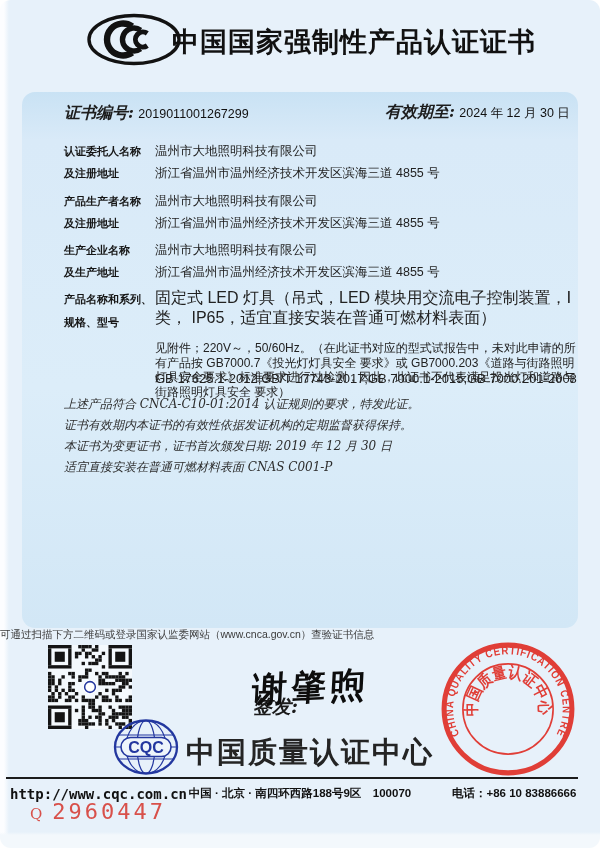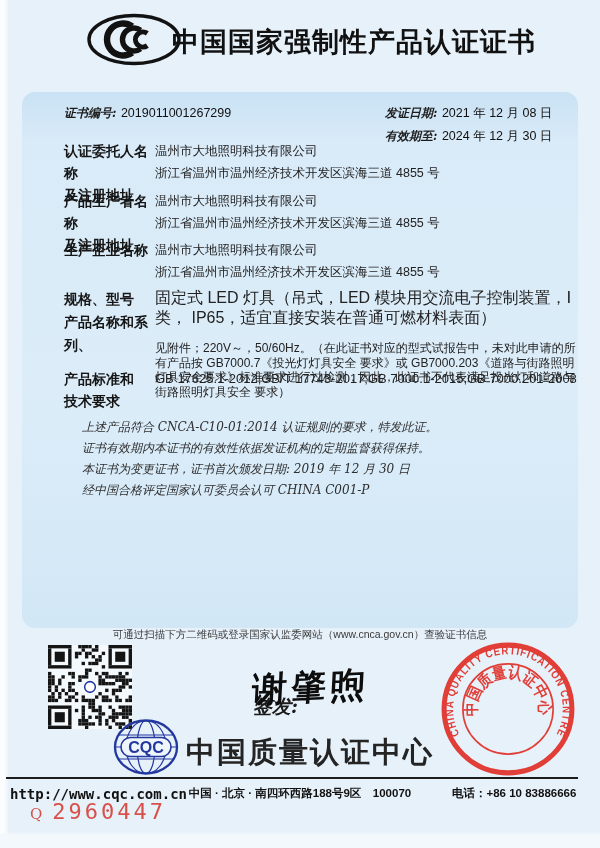--- a/index.html
+++ b/index.html
@@ -1,45 +1,45 @@
 <!DOCTYPE html>
 <html><head>
 <meta charset="utf-8">
 <style>
   html,body{margin:0;padding:0;}
   body{width:600px;height:848px;font-family:"Liberation Sans","DejaVu Sans",sans-serif;}
   .page{position:relative;width:600px;height:848px;overflow:hidden;
     background:
       linear-gradient(0deg,#f3f8fc 0,#f3f8fc 13px,rgba(0,0,0,0) 16px),
       linear-gradient(90deg,#fcfdff 0,#fcfdff 4px,rgba(0,0,0,0) 9px),
-      #e7f1fa;}
+      #e7f1fa; border-radius: 11px;}
   .abs{position:absolute;}
   
   .ccc-logo{left:86px;top:13px;width:96px;height:53px;}
   .title{left:172px;top:24px;font-size:27px;font-weight:bold;color:#111;letter-spacing:1px;white-space:nowrap;}
   
   .panel{left:22px;top:92px;width:556px;height:536px;border-radius:13px;
     background:linear-gradient(180deg,#c9e2f4 0%,#d9eaf8 9%,#dcedf9 55%,#d2e7f6 100%);}
   
   .kai{font-family:"DejaVu Serif","Liberation Serif",serif;font-style:italic;}
-  .meta-label{font-size:12px;font-weight:600;color:#1d1d1d;}
+  .meta-label{font-size:16px;font-weight:600;color:#1d1d1d;}
   .meta-value{font-size:12.5px;font-weight:normal;color:#111;font-style:normal;font-family:"Liberation Sans",sans-serif;}
   .meta-number{left:64px;top:103px;white-space:nowrap;}
   .meta-right{left:385px;top:101px;line-height:22px;white-space:nowrap;}
   
-  .field-label{left:64px;width:95px;font-size:14px;font-weight:bold;color:#161616;line-height:22px;}
+  .field-label{left:64px;width:95px;font-size:11px;font-weight:bold;color:#161616;line-height:22px;}
   .field-value{left:155px;width:424px;font-size:12.5px;color:#222;line-height:22px;}
   .f4-label{line-height:23px;}
   .f4-v1{line-height:20px;font-size:16px;}
   .f4-v2{margin-top:13px;line-height:14.5px;font-size:12px;}
   .f5-value{font-size:13px;letter-spacing:0;}
   
-  .remarks{left:64px;top:417px;font-size:12px;color:#2d2d2d;line-height:21px;font-weight:500;white-space:nowrap;margin-left:18px;}
-  
-  .verify-note{left:0;top:628px;width:600px;text-align:center;font-size:10.5px;color:#3a3a3a;}
+  .remarks{left:64px;top:394px;font-size:12px;color:#2d2d2d;line-height:21px;font-weight:500;white-space:nowrap;}
+  
+  .verify-note{left:0;top:628px;width:600px;font-size:10.5px;color:#3a3a3a;}
   
   .qr{left:47px;top:645px;width:86px;height:84px;}
   .qr svg{width:100%;height:100%;}
   
   .sign-label{left:216px;top:694px;font-size:19px;font-weight:600;color:#1b1b1b;margin-left:37px;}
   .sign-name{left:252px;top:664px;font-size:35px;color:#0d0d0d;font-weight:bold;
     font-family:"DejaVu Serif","Liberation Serif",serif;
     transform:rotate(-3deg) skewX(-6deg);letter-spacing:4px;white-space:nowrap;}
   
   .cqc-logo{left:112px;top:718px;width:68px;height:58px;}
@@ -72,24 +72,20 @@
   <div class="abs title">中国国家强制性产品认证证书</div>
 
   <div class="abs panel"></div>
 
   <div class="abs meta-number">
     <span class="kai meta-label">证书编号:</span>
     <span class="meta-value">2019011001267299</span>
   </div>
   <div class="abs meta-right">
     <div>
-      <span class="kai meta-label">发证日期:</span>
-      <span class="meta-value">2021 年 12 月 08 日</span>
-    </div>
-    <div>
       <span class="kai meta-label">有效期至:</span>
       <span class="meta-value">2024 年 12 月 30 日</span>
     </div>
   </div>
 
   <div class="abs field-label" style="top:140px">
     <div>认证委托人名称</div>
     <div>及注册地址</div>
   </div>
   <div class="abs field-value" style="top:140px">
@@ -101,48 +97,45 @@
     <div>产品生产者名称</div>
     <div>及注册地址</div>
   </div>
   <div class="abs field-value" style="top:190px">
     <div>温州市大地照明科技有限公司</div>
     <div>浙江省温州市温州经济技术开发区滨海三道 4855 号</div>
   </div>
 
   <div class="abs field-label" style="top:239px">
     <div>生产企业名称</div>
+    <div>及生产地址</div>
   </div>
   <div class="abs field-value" style="top:239px">
     <div>温州市大地照明科技有限公司</div>
     <div>浙江省温州市温州经济技术开发区滨海三道 4855 号</div>
   </div>
 
   <div class="abs field-label f4-label" style="top:288px">
+    <div>产品名称和系列、</div>
     <div>规格、型号</div>
-    <div>产品名称和系列、</div>
   </div>
   <div class="abs field-value" style="top:288px">
     <div class="f4-v1">固定式 LED 灯具（吊式，LED 模块用交流电子控制装置，Ⅰ类， IP65，适宜直接安装在普通可燃材料表面）</div>
     <div class="f4-v2">见附件；220V～，50/60Hz。（在此证书对应的型式试报告中，未对此申请的所有产品按 GB7000.7《投光灯灯具安全 要求》或 GB7000.203《道路与街路照明灯具安全要求》标准要求进行过检测，因此，此证书不代表满足投光灯和道路与街路照明灯具安全 要求）</div>
   </div>
 
-  <div class="abs field-label" style="top:368px">
-    <div>产品标准和</div>
-    <div>技术要求</div>
-  </div>
   <div class="abs field-value f5-value" style="top:368px">
     <div>GB 17625.1-2012;GB/T 17743-2017;GB 7000.1-2015;GB 7000.201-2008</div>
   </div>
 
   <div class="abs remarks kai">
     <div>上述产品符合 CNCA-C10-01:2014 认证规则的要求，特发此证。</div>
     <div>证书有效期内本证书的有效性依据发证机构的定期监督获得保持。</div>
     <div>本证书为变更证书，证书首次颁发日期: 2019 年 12 月 30 日</div>
-    <div>经中国合格评定国家认可委员会认可 CHINA C001-P</div>
+    <div>适宜直接安装在普通可燃材料表面 CNAS C001-P</div>
   </div>
 
   <div class="abs verify-note">可通过扫描下方二维码或登录国家认监委网站（www.cnca.gov.cn）查验证书信息</div>
 
   <div class="abs qr">
     <svg id="qr-svg" viewBox="0 0 25 25">
       <rect x="0" y="0" width="25" height="25" fill="#f4f9fd"></rect>
       <g fill="#141414">
           <rect x="0" y="0" width="7" height="1"></rect>
           <rect x="0" y="6" width="7" height="1"></rect>

